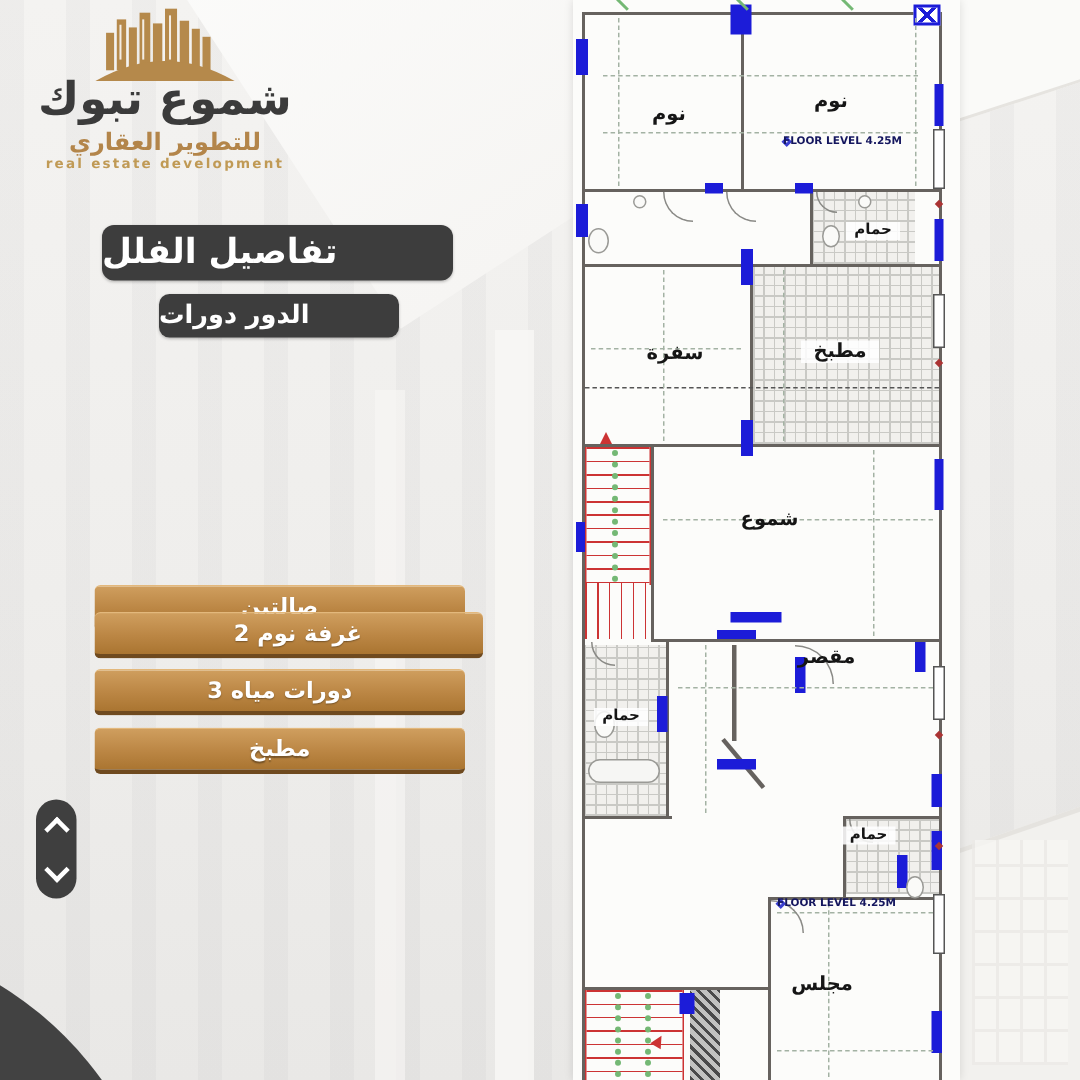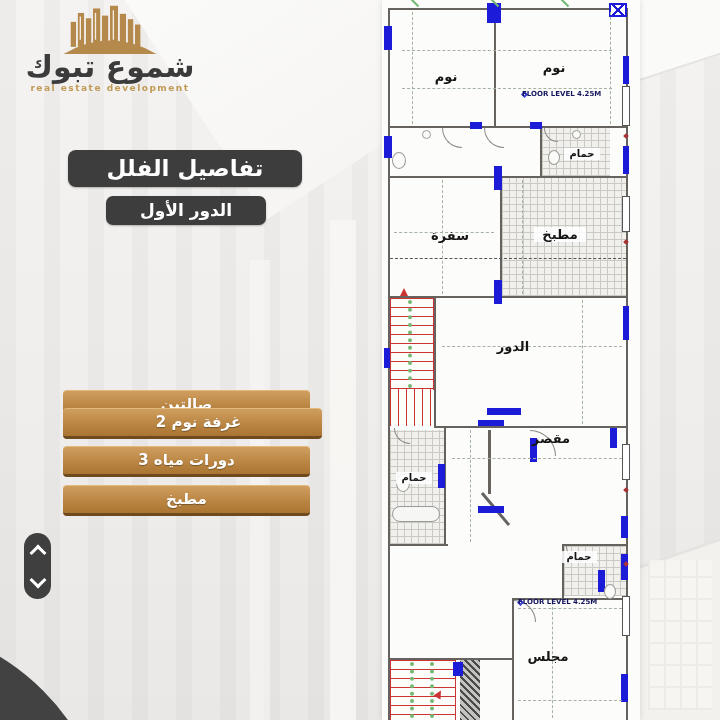--- a/index.html
+++ b/index.html
@@ -24,21 +24,21 @@
 
   .corner{position:absolute;left:-358px;top:622px;width:470px;height:470px;border-radius:50%;background:#424242;}
 
   
   .logo{position:absolute;left:12px;top:4px;width:196px;text-align:center;}
   .logo svg{display:block;margin:0 auto;}
   .brand-name{font-size:30px;font-weight:bold;color:#3b3b3b;line-height:1.0;margin-top:-2px;}
   .brand-ar{font-size:16px;font-weight:bold;color:#b3854a;margin-top:3px;}
   .brand-en{font-size:9px;font-weight:bold;color:#c09a55;letter-spacing:1.5px;margin-top:1px;}
 
-  .badge{position:absolute;background:#3d3d3d;color:#fff;font-weight:bold;text-align:center;
+  .badge{position:absolute;background:#3d3d3d;color:#fff;font-weight:bold;
          border-radius:8px;box-shadow:0 1px 2px rgba(0,0,0,.25);}
   .badge-main{left:68px;top:150px;width:234px;height:37px;line-height:37px;font-size:23px;}
   .badge-sub{left:106px;top:196px;width:160px;height:29px;line-height:29px;font-size:17px;border-radius:7px;}
 
   .feature{position:absolute;left:63px;width:247px;height:27px;line-height:26px;text-align:center;
            color:#fff;font-weight:bold;font-size:15px;border-radius:4px;cursor:pointer;
            background:linear-gradient(180deg,#cf9e5e 0%,#bb8644 55%,#aa7531 100%);
            border-top:1px solid #e3b87c;border-bottom:3px solid #6f4a1f;
            text-shadow:0 1px 1px rgba(0,0,0,.35);}
 
@@ -115,25 +115,26 @@
         <rect x="88" y="23" width="6" height="25"></rect>
         <path d="M8,56 Q60,26 112,56 Z"></path>
       </g>
       <g fill="#ffffff" opacity=".85">
         <rect x="43" y="10" width="1.5" height="30"></rect>
         <rect x="63" y="7" width="1.5" height="33"></rect>
         <rect x="26" y="14" width="1.5" height="26"></rect>
       </g>
     </svg>
     <div class="brand-name">شموع تبوك</div>
+    <div class="brand-ar">للتطوير العقاري</div>
     <div class="brand-en">real estate development</div>
   </div>
 
   <div class="badge badge-main">تفاصيل الفلل</div>
-  <div class="badge badge-sub">الدور الأول</div>
+  <div class="badge badge-sub">الدور دورات</div>
 
   <div class="feature" style="top:390px;">صالتين</div>
   <div class="feature" style="top:408px;padding-left:12px;">2 غرفة نوم</div>
   <div class="feature" style="top:446px;">3 دورات مياه</div>
   <div class="feature" style="top:485px;">مطبخ</div>
 
   <div class="scroller">
     <span class="chev up"></span>
     <span class="chev down"></span>
   </div>
@@ -252,20 +253,20 @@
     <div class="flvl" style="left:136px;top:602px;">
       <span class="dia"></span>
       <span>FLOOR LEVEL 4.25M</span>
     </div>
 
     <span class="rlabel" style="left:34px;top:70px;width:60px;">نوم</span>
     <span class="rlabel" style="left:142px;top:61px;width:60px;">نوم</span>
     <span class="rlabel small boxed" style="left:182px;top:148px;width:36px;">حمام</span>
     <span class="rlabel" style="left:38px;top:229px;width:60px;">سفرة</span>
     <span class="rlabel boxed" style="left:152px;top:227px;width:52px;">مطبخ</span>
-    <span class="rlabel" style="left:101px;top:340px;width:60px;">الدور</span>
+    <span class="rlabel" style="left:101px;top:340px;width:60px;">شموع</span>
     <span class="rlabel small boxed" style="left:14px;top:472px;width:36px;">حمام</span>
     <span class="rlabel" style="left:139px;top:432px;width:60px;">مقصر</span>
     <span class="rlabel small boxed" style="left:179px;top:551px;width:36px;">حمام</span>
     <span class="rlabel" style="left:136px;top:650px;width:60px;">مجلس</span>
 
   </div>
 </div>
 
 </body></html>

